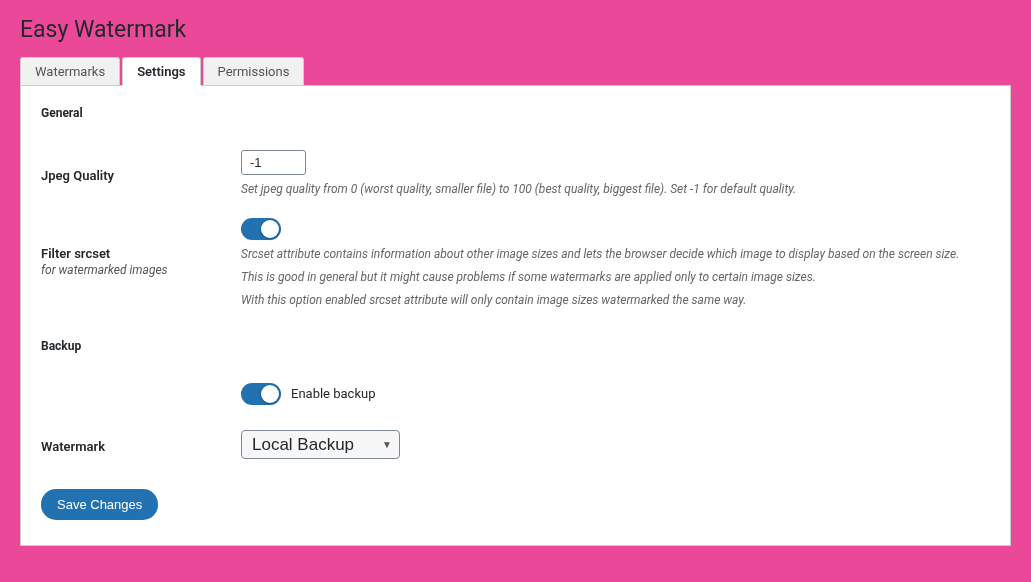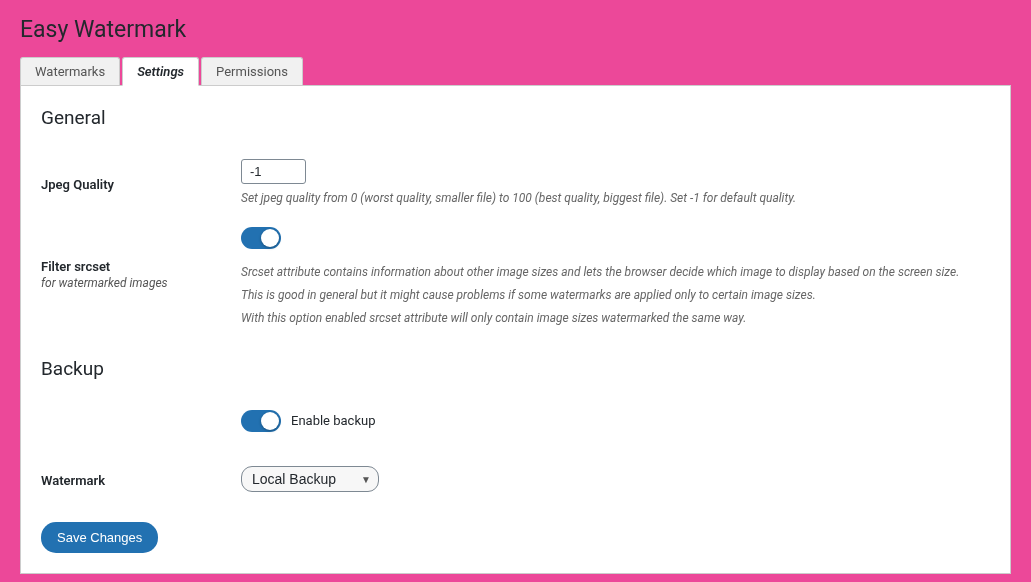--- a/index.html
+++ b/index.html
@@ -42,32 +42,31 @@
       text-align: center;
     }
     .nav-tab.active {
       background: #fff;
       border-bottom: 1px solid #fff;
       color: #23282d;
       font-weight: 600;
       margin-bottom: -1px;
       z-index: 1;
       position: relative;
-      font-style: italic;
     }
     .content-area {
       background: #fff;
       border: 1px solid #ccc;
       border-top: none;
       padding: 20px;
       min-height: 460px;
     }
     .section-title {
-      font-size: 19px;
-      font-weight: 400;
+      font-size: 12px;
+      font-weight: 700;
       color: #23282d;
       margin-bottom: 16px;
       padding-bottom: 4px;
     }
     .form-table {
       width: 100%;
       border-collapse: collapse;
       margin-bottom: 20px;
     }
     .form-table tr td {
@@ -102,21 +101,21 @@
       font-size: 12px;
       color: #666;
       font-style: italic;
       margin-top: 5px;
       line-height: 1.5;
     }
     .toggle-wrapper {
       display: flex;
       align-items: center;
       gap: 10px;
-      margin-bottom: 14px;
+      margin-bottom: 5px;
     }
     
     .toggle {
       position: relative;
       display: inline-block;
       width: 40px;
       height: 22px;
       cursor: pointer;
     }
     .toggle-track {
@@ -143,22 +142,22 @@
       font-size: 13px;
       color: #23282d;
     }
     .select-wrapper {
       position: relative;
       display: inline-block;
     }
     .select-field {
       padding: 4px 26px 4px 10px;
       border: 1px solid #7e8993;
-      border-radius: 11px;
-      font-size: 14px;
+      border-radius: 4px;
+      font-size: 17px;
       color: #23282d;
       background: #f7f7f7;
       appearance: none;
       -webkit-appearance: none;
       cursor: pointer;
       min-width: 130px;
     }
     .select-arrow {
       position: absolute;
       right: 8px;

